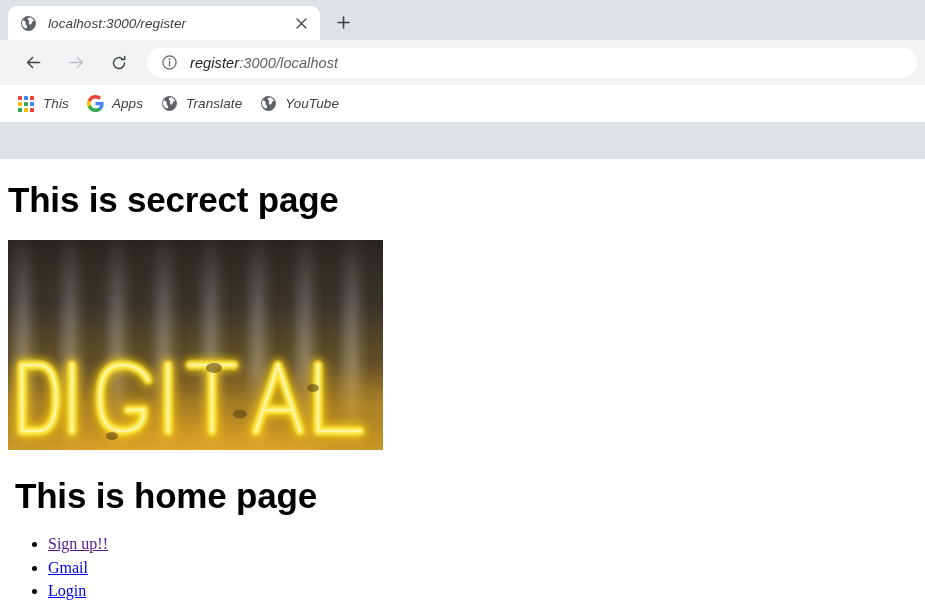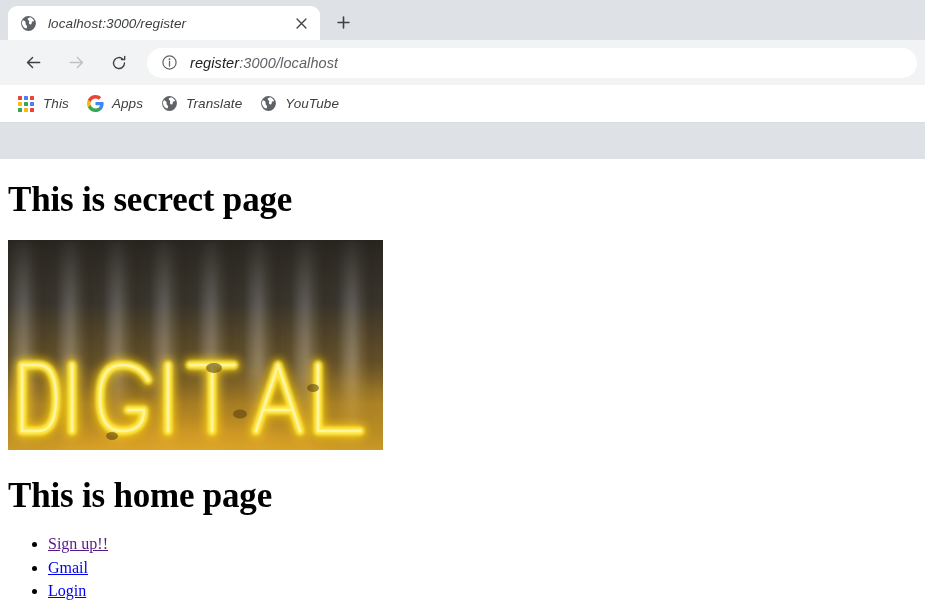--- a/index.html
+++ b/index.html
@@ -179,30 +179,30 @@
 
   
   .page {
     background: #ffffff;
     padding: 0 8px;
     height: 483px;
     box-sizing: border-box;
     overflow: hidden;
   }
   h1.page-heading {
-    font-family: Liberation Serif, serif;
+    font-family: Liberation Sans, sans-serif;
     font-size: 35px;
     font-weight: bold;
     color: #000000;
     margin: 21px 0 21px 0;
     line-height: 1.12;
     letter-spacing: -0.2px;
   }
   h1.page-heading.second {
-    margin: 26px 0 17px 0;
+    margin: 26px 0 17px 7px;
   }
 
   
   .neon-photo {
     width: 375px;
     height: 210px;
     display: block;
     position: relative;
     overflow: hidden;
     background: #2a2722;

